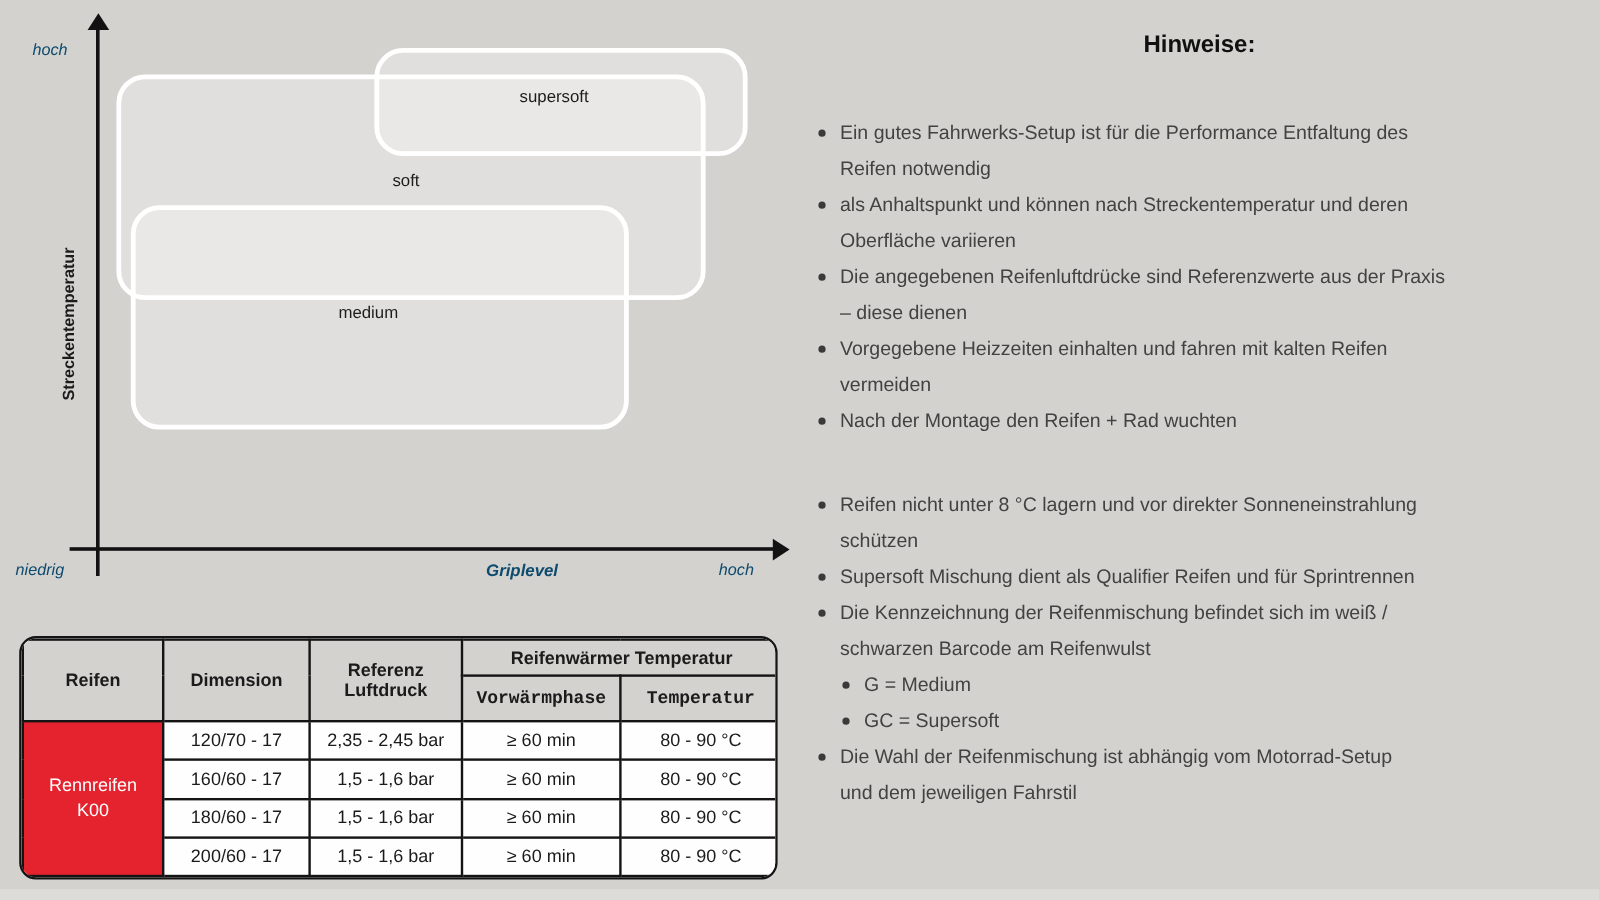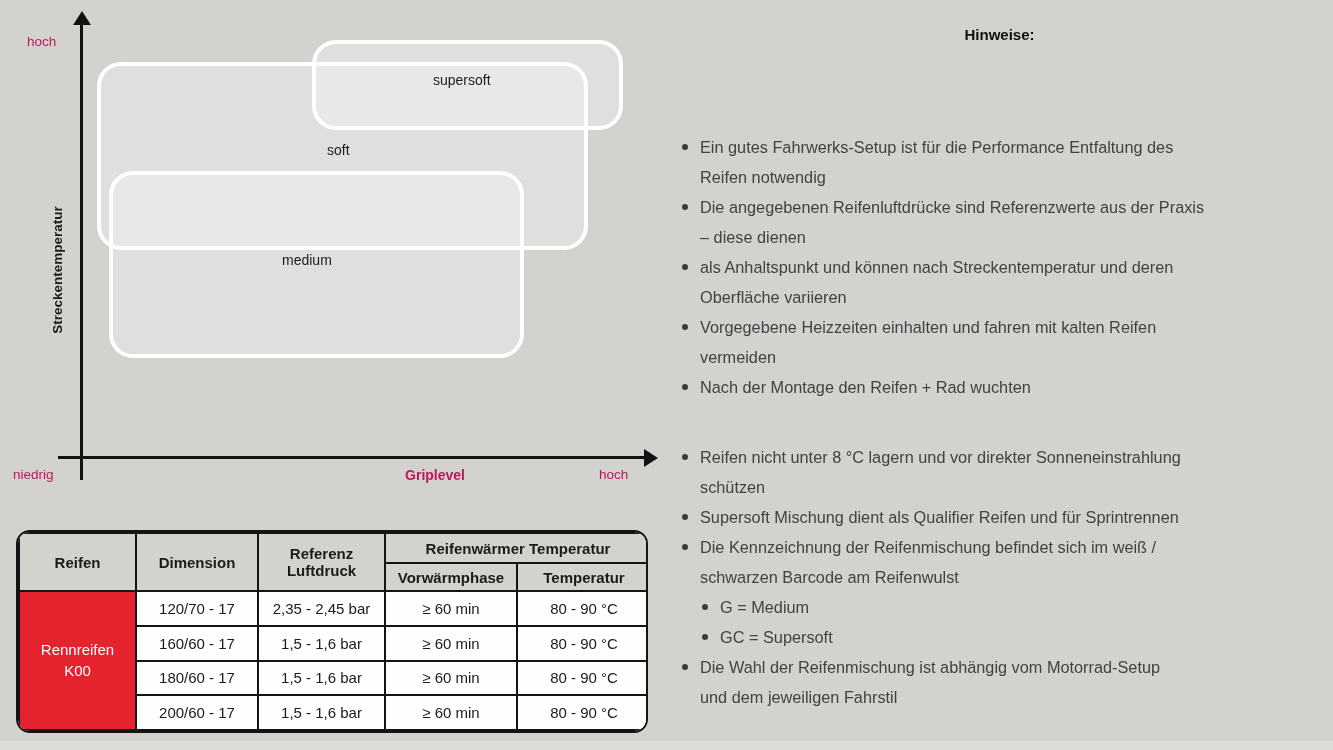--- a/index.html
+++ b/index.html
@@ -18,21 +18,21 @@
   .arrow-up {
     position: absolute; left: 73px; top: 11px; width: 0; height: 0;
     border-left: 9px solid transparent; border-right: 9px solid transparent;
     border-bottom: 14px solid #121212;
   }
   .arrow-right {
     position: absolute; left: 644px; top: 449px; width: 0; height: 0;
     border-top: 9px solid transparent; border-bottom: 9px solid transparent;
     border-left: 14px solid #121212;
   }
-  .axis-tick-label { position: absolute; font-size: 13.5px; color: #be185d; }
+  .axis-tick-label { position: absolute; font-size: 13.5px; color: #0c4a6e; font-style: italic; }
   .lbl-hoch-top { left: 27px; top: 34px; }
   .lbl-niedrig { left: 13px; top: 467px; text-align: right; }
   .lbl-hoch-right { left: 599px; top: 467px; }
   .lbl-griplevel { left: 250px; top: 467px; width: 215px; text-align: right; font-weight: bold; font-size: 14px; }
   .lbl-ylabel {
     position: absolute; left: 57px; top: 270px; font-weight: bold; font-size: 13.5px;
     transform: translate(-50%, -50%) rotate(-90deg); white-space: nowrap;
   }
   .region {
     position: absolute;
@@ -60,28 +60,28 @@
   }
   table.tire th { background: #d3d2cf; font-weight: bold; white-space: pre-line; }
   table.tire td { background: #fefefe; font-weight: 400; }
   td.tire-name {
     background: #e4232e !important; color: #ffffff; font-weight: bold;
     white-space: pre-line; line-height: 1.35; margin-top: 47px;
   }
   .col-reifen { width: 117px; } .col-dim { width: 122px; } .col-ref { width: 127px; }
   .col-vor { width: 132px; } .col-temp { width: 134px; }
   tr.hdr-top th { height: 30px; }
-  tr.hdr-sub th { height: 28px; }
+  tr.hdr-sub th { height: 38px; font-family: Liberation Mono, monospace; }
 
   
   .notes-title {
     position: absolute; left: 672px; top: 26px; width: 655px; text-align: center;
-    font-weight: bold; font-size: 15px; color: #101010;
+    font-weight: bold; font-size: 20px; color: #101010;
   }
-  .notes { position: absolute; left: 672px; top: 96px; width: 656px; margin-top: 36px; }
+  .notes { position: absolute; left: 672px; top: 96px; width: 656px; }
   .bullet {
     position: relative; padding-left: 28px; font-size: 16.3px; line-height: 30px;
     color: #434242; white-space: pre-line;
   }
   .bullet::before {
     content: ""; position: absolute; left: 10px; top: 12px;
     width: 6px; height: 6px; border-radius: 50%; background: #3a3a3a;
   }
   .bullet.sub { padding-left: 48px; }
   .bullet.sub::before { left: 30px; }
@@ -164,24 +164,24 @@
     </tr>
   </tbody>
     </table>
 </div>
 
 <div class="notes-title">Hinweise:</div>
 
 <div class="notes">
   <div class="bullet">Ein gutes Fahrwerks-Setup ist für die Performance Entfaltung des
 Reifen notwendig</div>
+  <div class="bullet">als Anhaltspunkt und können nach Streckentemperatur und deren
+Oberfläche variieren</div>
   <div class="bullet">Die angegebenen Reifenluftdrücke sind Referenzwerte aus der Praxis
 – diese dienen</div>
-  <div class="bullet">als Anhaltspunkt und können nach Streckentemperatur und deren
-Oberfläche variieren</div>
   <div class="bullet">Vorgegebene Heizzeiten einhalten und fahren mit kalten Reifen
 vermeiden</div>
   <div class="bullet">Nach der Montage den Reifen + Rad wuchten</div>
 
   <div class="notes-spacer"></div>
 
   <div class="bullet">Reifen nicht unter 8 °C lagern und vor direkter Sonneneinstrahlung
 schützen</div>
   <div class="bullet">Supersoft Mischung dient als Qualifier Reifen und für Sprintrennen</div>
   <div class="bullet">Die Kennzeichnung der Reifenmischung befindet sich im weiß /

